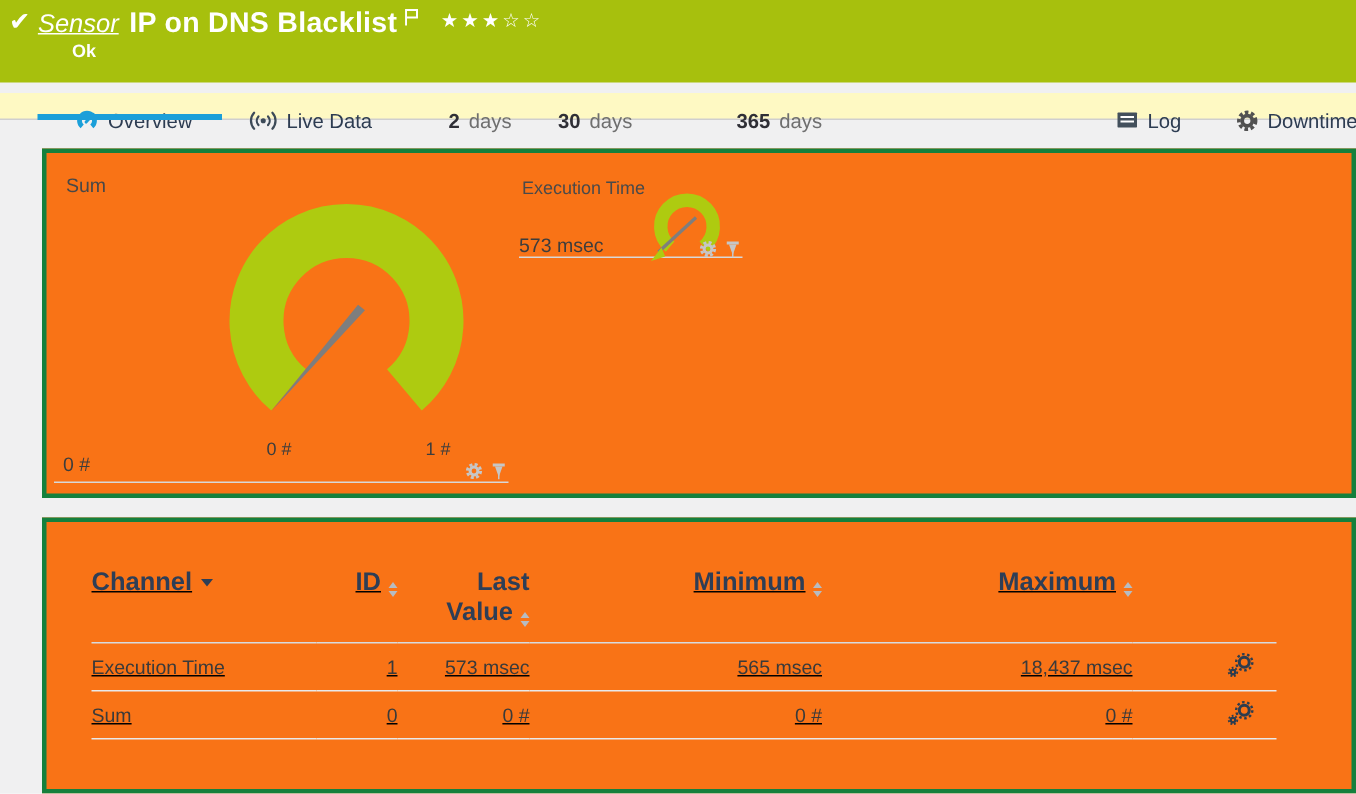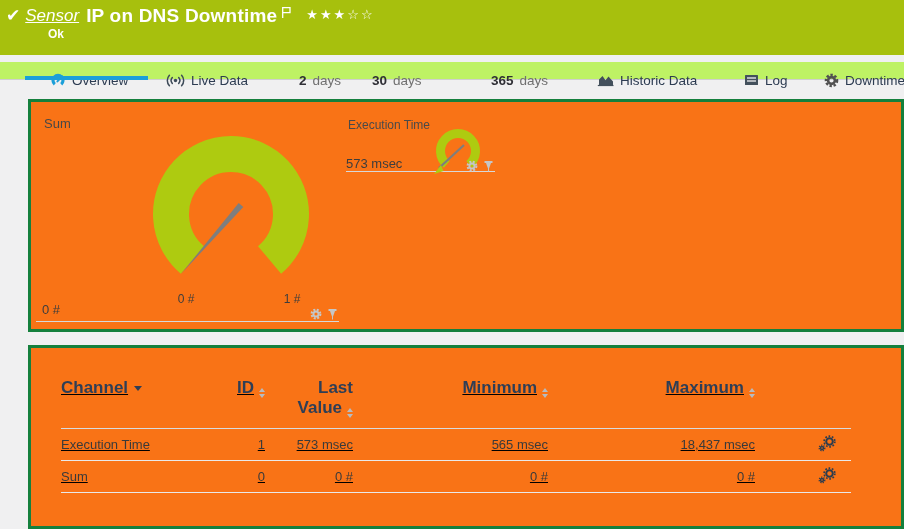--- a/index.html
+++ b/index.html
@@ -10,21 +10,21 @@
   #header { position:absolute; left:0; top:0; width:904px; height:55px; background:#a7c00d; color:#fff; }
   #header .titlerow { position:absolute; left:6px; top:4px; display:flex; align-items:flex-start; }
   .check { font-family:"DejaVu Sans", sans-serif; font-size:17px; font-weight:bold; line-height:22px; margin-right:5px; }
   .kind { font-style:italic; font-size:17px; line-height:24px; margin-right:7px;text-decoration:underline; }
   .sensor-title { font-size:19px; font-weight:bold; line-height:23px; letter-spacing:.2px; }
   .flag { margin:1px 0 0 4px; }
   .stars { font-family:"DejaVu Sans", sans-serif; font-size:13px; letter-spacing:2px; margin:3px 0 0 14px; }
   #status-ok { position:absolute; left:48px; top:27px; font-size:12px; font-weight:bold; }
 
   
-  #tabbar { position:absolute; left:0; top:62px; width:904px; height:18px; background:#bef264; border-bottom:1px solid #cfcfcf; }
+  #tabbar { position:absolute; left:0; top:62px; width:904px; height:18px; background:#fef9c3; border-bottom:1px solid #cfcfcf; }
   .tab { position:absolute; top:7px; height:22px; display:flex; align-items:center; gap:6px; font-size:13.5px; color:#2d3c52; cursor:default; }
   .tab .num { font-weight:bold; color:#2f2f36; }
   .tab .unit { color:#6f6f6f; }
   #tab-underline { position:absolute; left:25px; bottom:-1px; width:123px; height:4px; background:#1b9fd9; }
   .tab svg { display:block; }
 
   
   .card { position:absolute; background:#f97316; border:3px solid #15803d;text-decoration:underline; }
   #card-gauges { left:28px; top:99px; width:876px; height:233px; }
   #card-table  { left:28px; top:345px; width:876px; height:184px; }
@@ -62,21 +62,21 @@
 </style>
 </head>
 <body>
 
 <div id="app">
 
   <div id="header">
     <div class="titlerow">
       <span class="check">✔</span>
       <span class="kind">Sensor</span>
-      <span class="sensor-title">IP on DNS Downtime</span>
+      <span class="sensor-title">IP on DNS Blacklist</span>
       <span class="flag">
         <svg width="11" height="13" viewBox="0 0 11 13">
             <path d="M1.7 1 V12 M1.7 1.6 H9 V6.6 H1.7" stroke="#ffffff" stroke-width="1.3" fill="none"></path>
           </svg>
       </span>
       <span class="stars"><span>★★★</span><span>☆☆</span></span>
     </div>
     <div id="status-ok">Ok</div>
   </div>
 
@@ -102,28 +102,20 @@
       <span class="num">2</span>
         <span class="unit">days</span>
     </div>
     <div class="tab" style="left:372px;">
       <span class="num">30</span>
         <span class="unit">days</span>
     </div>
     <div class="tab" style="left:491px;">
       <span class="num">365</span>
         <span class="unit">days</span>
-    </div>
-    <div class="tab" style="left:597px;">
-      <svg width="17" height="14" viewBox="0 0 17 14">
-        <polygon points="2,12 2,6.5 5.5,3 8.5,7.2 11.5,3.6 16,8.6 16,12" fill="#43505c"></polygon>
-        <path d="M1 1.5 V12.5 H16.5" stroke="#43505c" stroke-width="1.2" fill="none" opacity="0"></path>
-        <path d="M0.8 12.5 H16.5" stroke="#43505c" stroke-width="1.2" fill="none"></path>
-      </svg>
-      <span>Historic Data</span>
     </div>
     <div class="tab" style="left:744px;align-items:center;">
       <svg width="15" height="12" viewBox="0 0 15 12">
         <rect x="1" y="1" width="13" height="10" rx="0.5" fill="#43505c"></rect>
         <line x1="3" y1="4" x2="12" y2="4" stroke="#ffffff" stroke-width="1.2"></line>
         <line x1="3" y1="7" x2="12" y2="7" stroke="#ffffff" stroke-width="1.2"></line>
       </svg>
       <span>Log</span>
     </div>
     <div class="tab" style="left:824px;">

